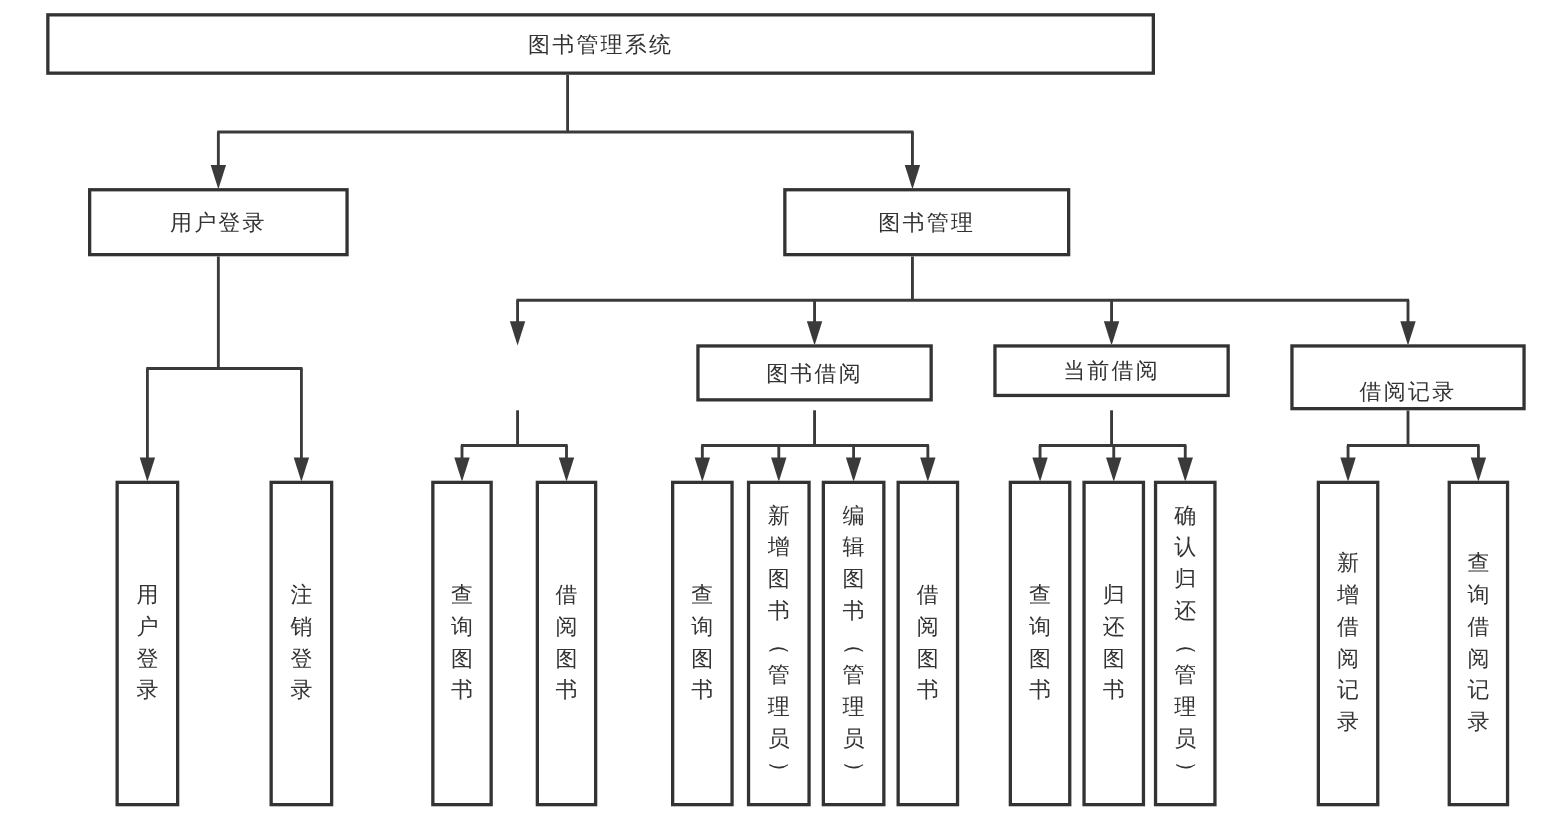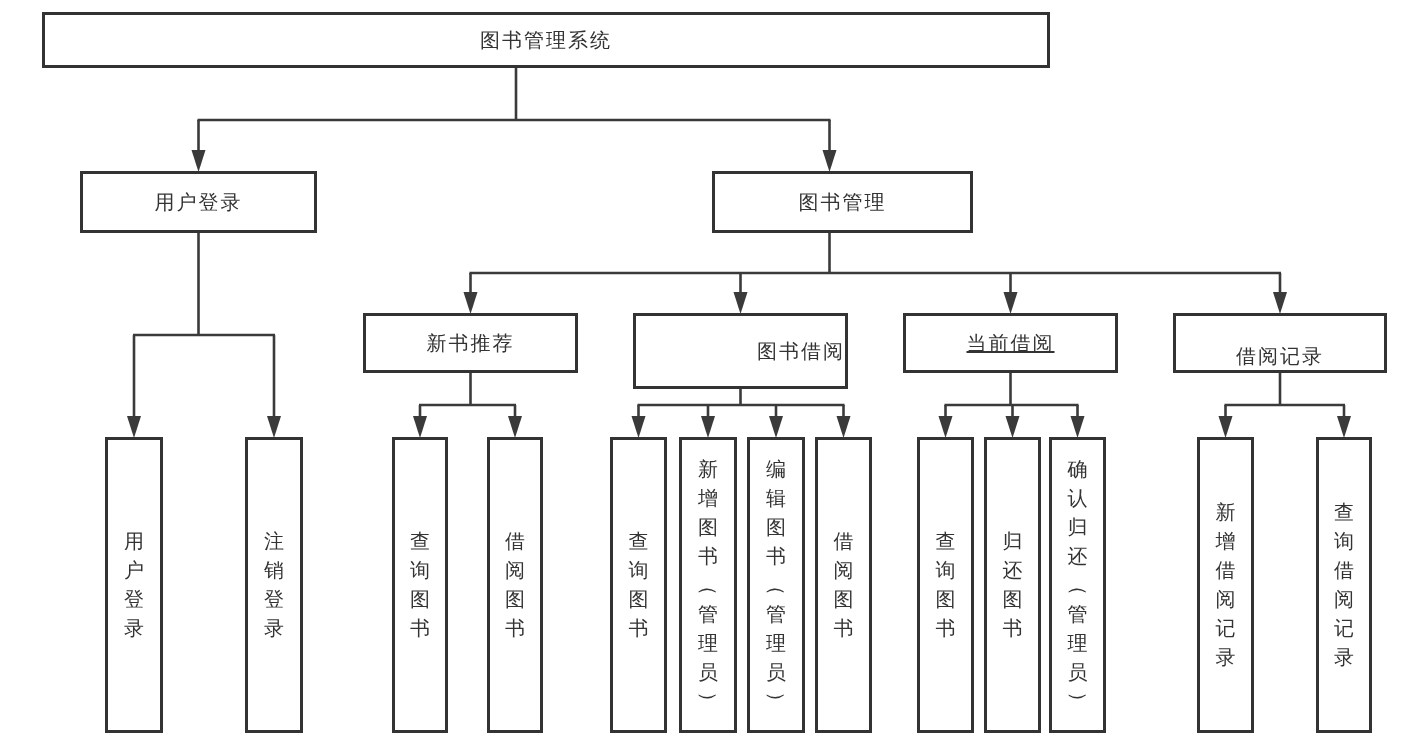--- a/index.html
+++ b/index.html
@@ -84,27 +84,24 @@
   <div id="nodes">
       <div class="node" style="left: 12px; top: 12px; width: 1008px; height: 56px; margin-left: 30px;">
         <div class="label">图书管理系统</div>
       </div>
       <div class="node" style="left: 80px; top: 171px; width: 237px; height: 62px; justify-content: center;">
         <div class="label">用户登录</div>
       </div>
       <div class="node" style="left: 712px; top: 171px; width: 261px; height: 62px;">
         <div class="label">图书管理</div>
       </div>
-      <div class="node" style="left: 363px; top: 313px; width: 215px; height: 60px;">
-        <div class="label">新书推荐</div>
-      </div>
-      <div class="node" style="left: 633px; top: 313px; width: 215px; height: 76px; justify-content: flex-end;">
+      <div class="node" style="left: 633px; top: 313px; width: 215px; height: 52px;">
         <div class="label">图书借阅</div>
       </div>
-      <div class="node" style="left: 903px; top: 313px; width: 215px; height: 60px; text-decoration: underline;">
+      <div class="node" style="left: 903px; top: 313px; width: 215px; height: 48px;">
         <div class="label">当前借阅</div>
       </div>
       <div class="node" style="left: 1173px; top: 313px; width: 214px; height: 60px; align-items: flex-end;">
         <div class="label">借阅记录</div>
       </div>
       <div class="node leaf" style="left: 105px; top: 437px; width: 58px; height: 296px;">
         <div class="label">
           <div class="vchar">用</div>
           <div class="vchar">户</div>
           <div class="vchar">登</div>

